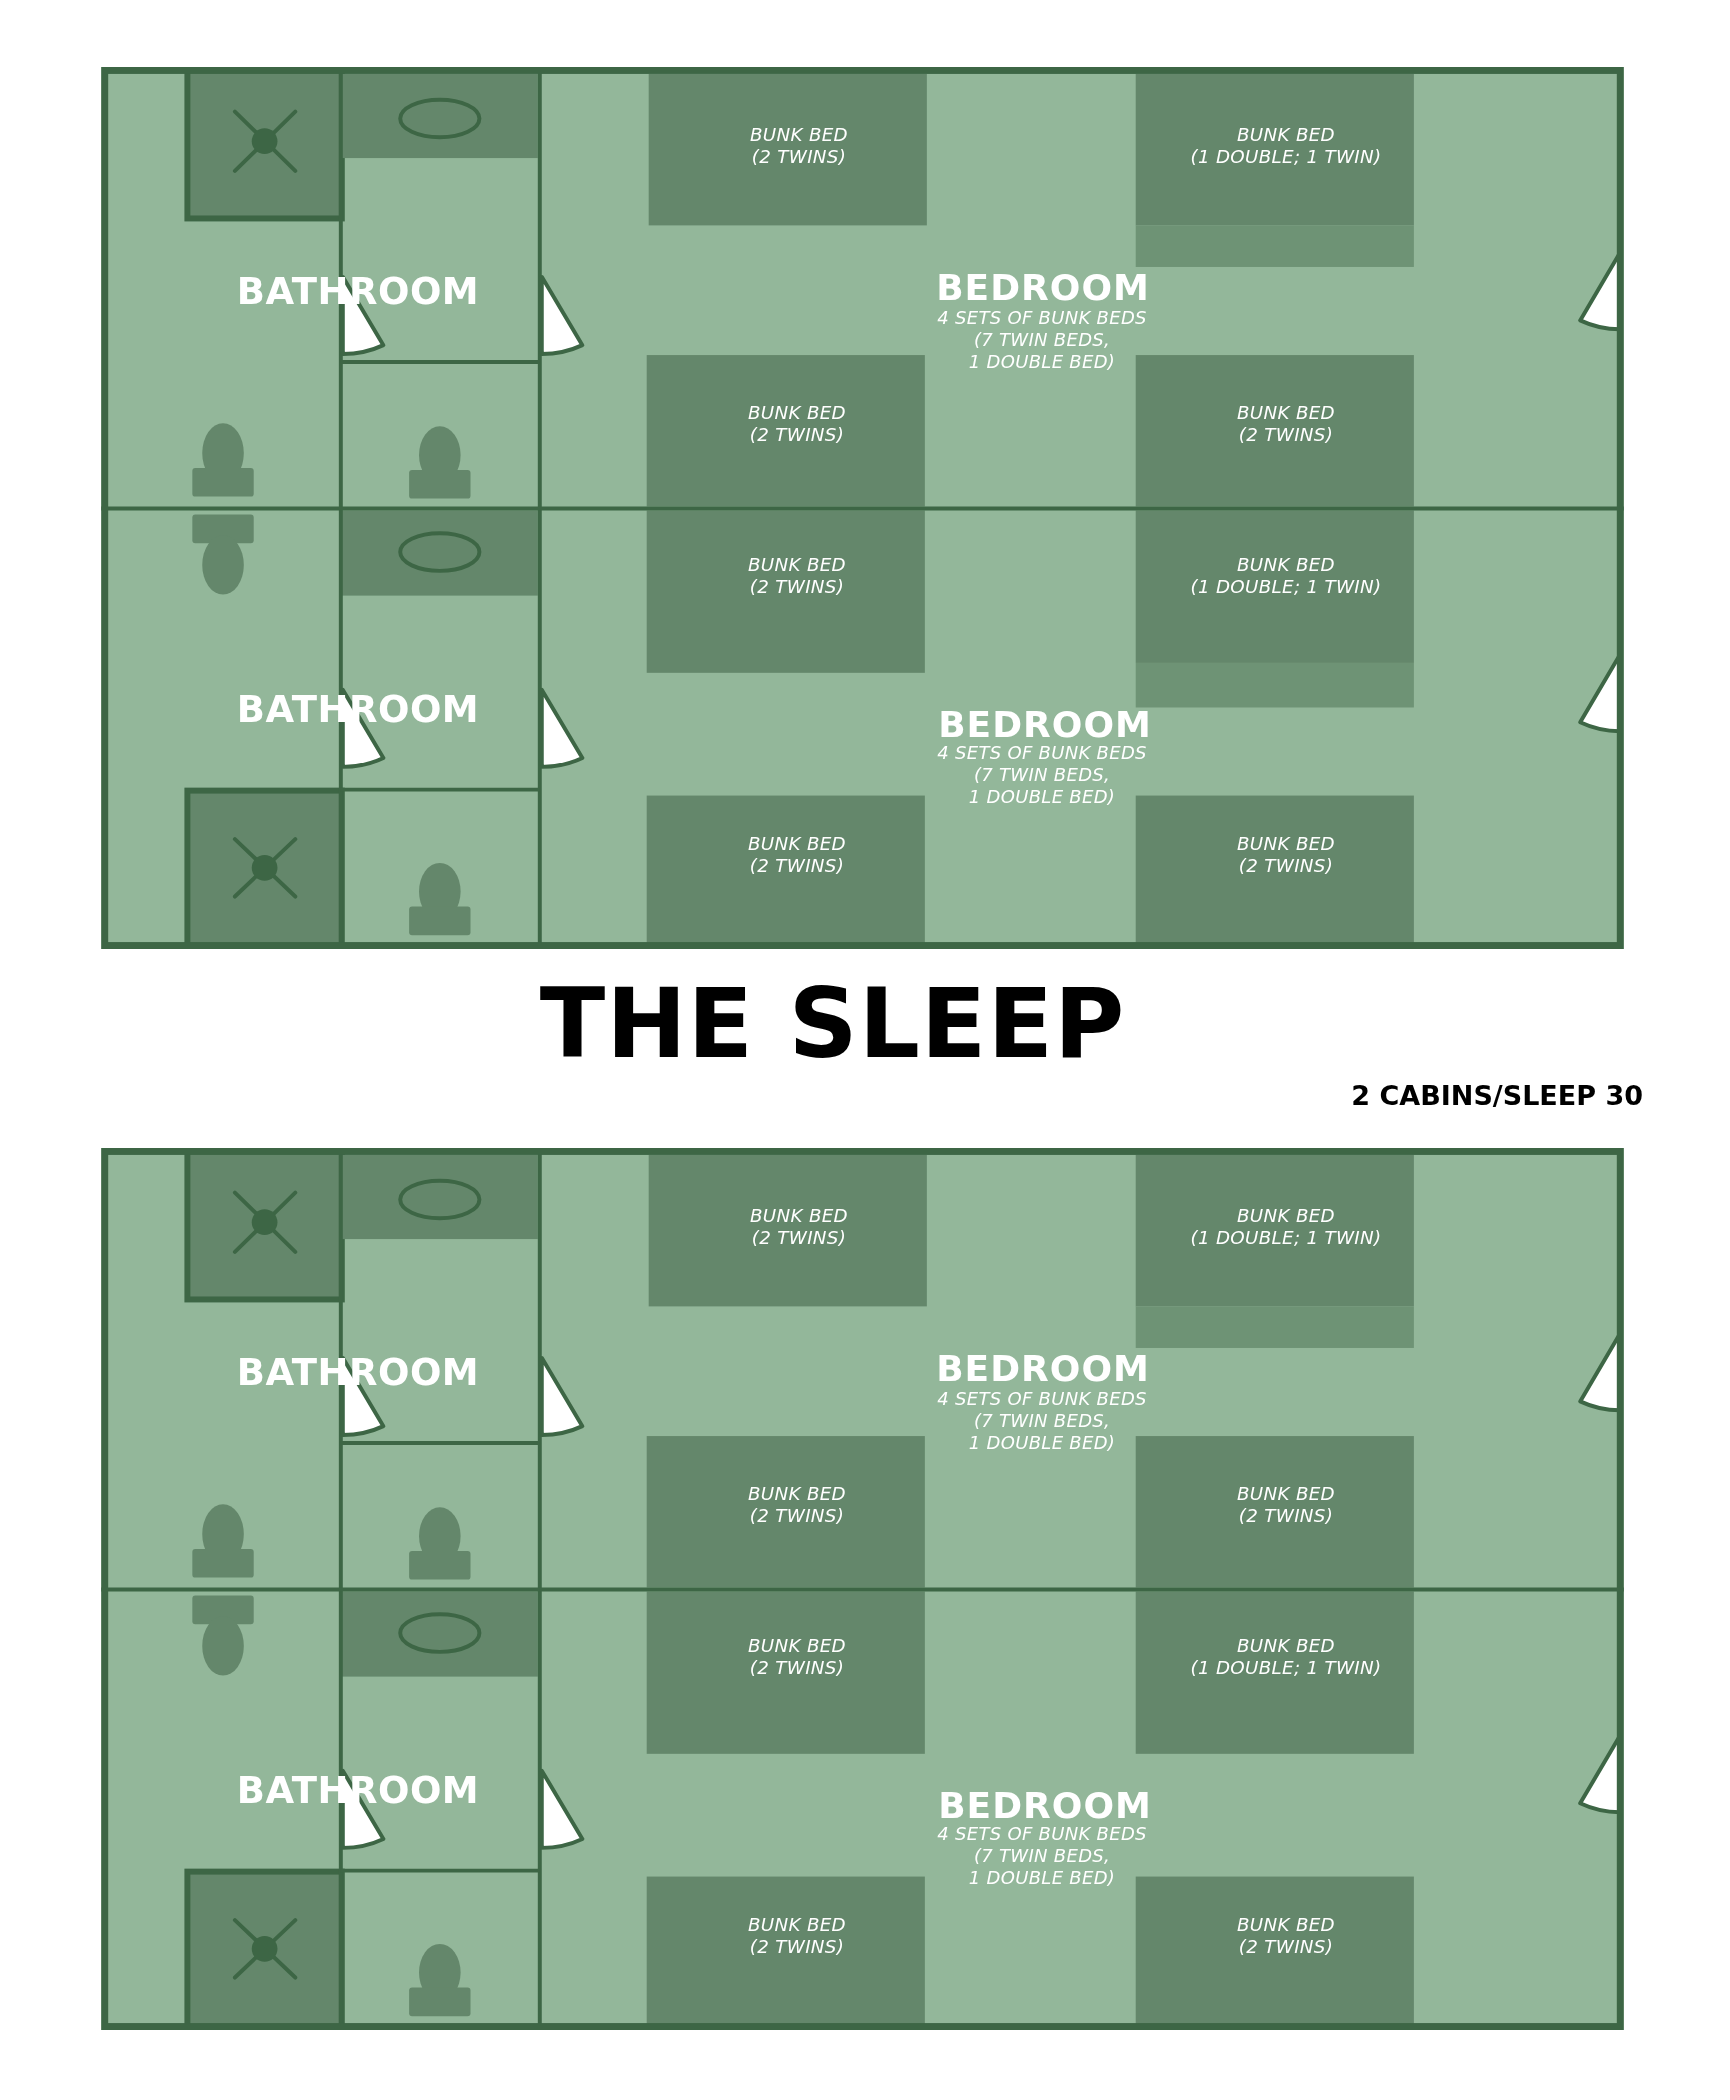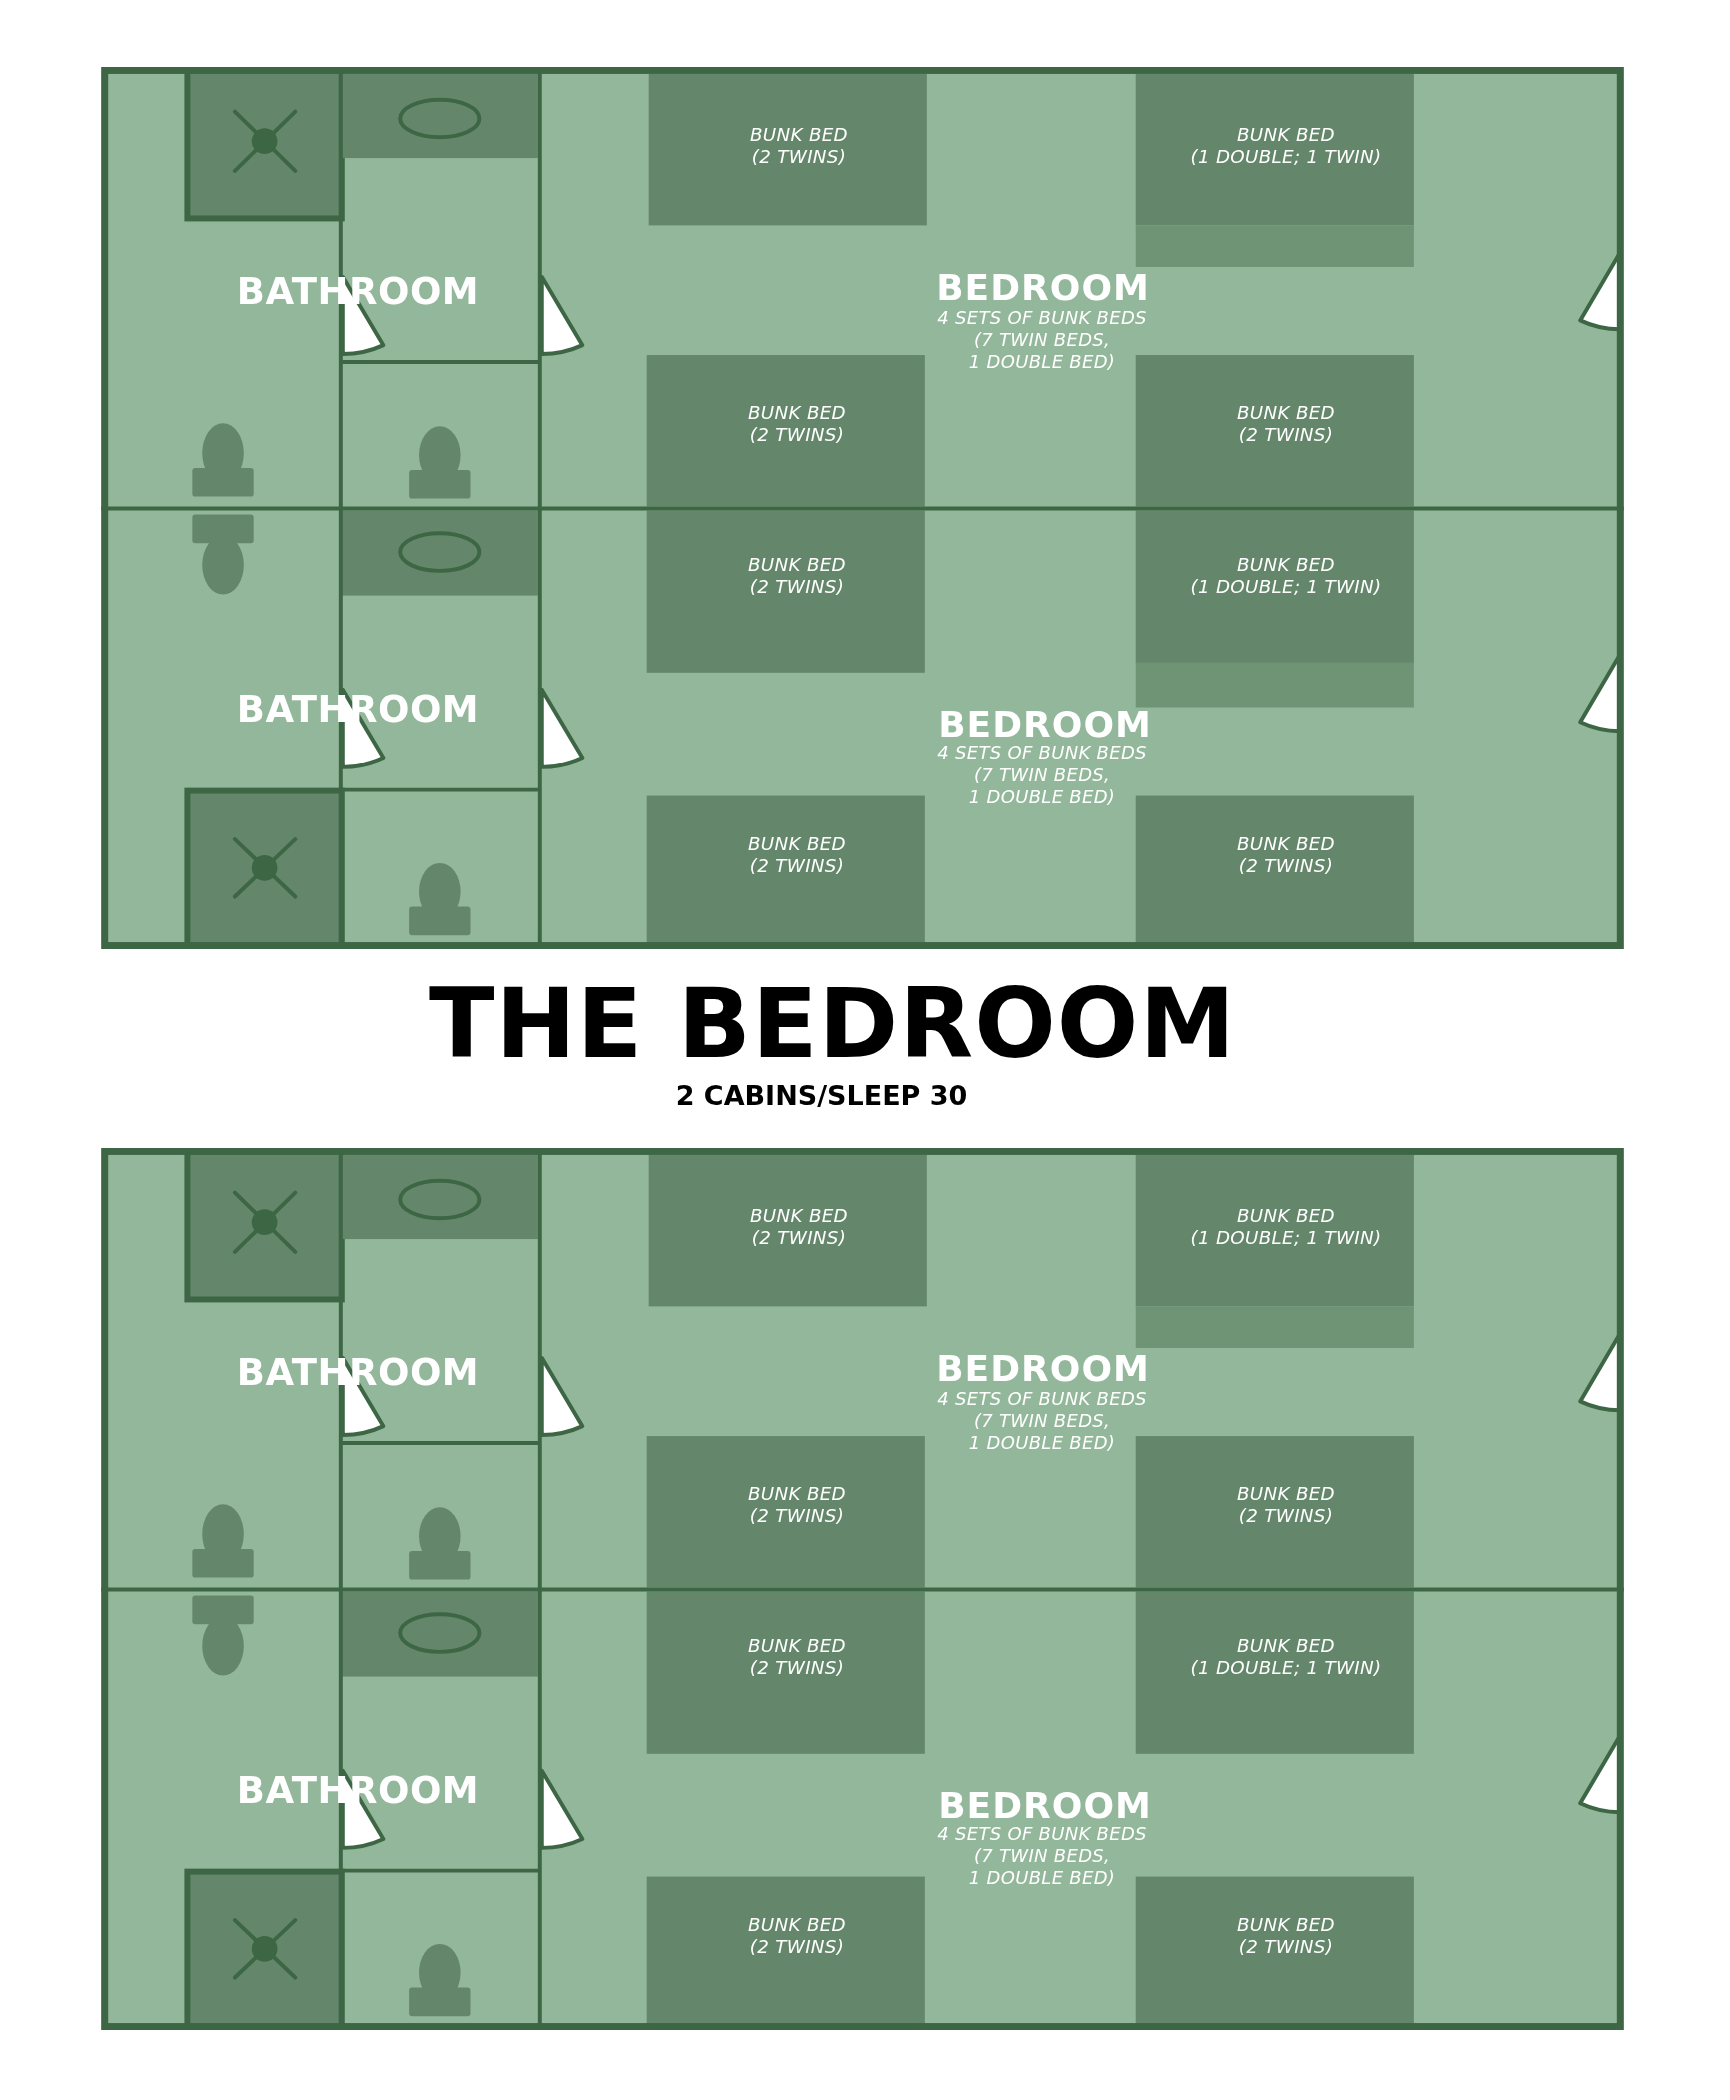--- a/index.html
+++ b/index.html
@@ -5,21 +5,21 @@
   html, body { margin:0; padding:0; background:#ffffff; }
   body { width:1731px; height:2101px; position:relative; overflow:hidden; font-family:"DejaVu Sans", sans-serif; }
   .plan { position:absolute; left:101px; width:1523px; height:882px; }
   .plan svg { position:absolute; left:0; top:0; width:1523px; height:882px; }
   .lbl { position:absolute; color:#ffffff; text-align:center; white-space:nowrap;padding-left:24px; }
   .bath-lbl { font-weight:bold; font-size:37px; letter-spacing:0.5px; width:297px; transform:translateX(-50%); line-height:1;margin-top:42px; }
   .bed-title { font-weight:bold; font-size:36px; letter-spacing:1px; width:317px; transform:translateX(-50%); line-height:1;text-align:center; }
   .bed-sub { font-style:italic; font-size:18px; width:317px; transform:translateX(-50%); line-height:22px; letter-spacing:0.3px; }
   .bunk-lbl { font-style:italic; font-size:18.3px; width:277px; transform:translateX(-50%); line-height:22px; letter-spacing:0.3px; }
   .title { position:absolute; left:0; width:1665px; top:976px; text-align:center; font-family:"DejaVu Sans", sans-serif; font-weight:bold; font-size:96px; letter-spacing:1px; color:#000; line-height:1; }
-  .subtitle { position:absolute; left:0; width:1643px; top:1082px; text-align:center; font-family:"DejaVu Sans", sans-serif; font-weight:bold; font-size:27px; color:#000; line-height:1; }
+  .subtitle { position:absolute; left:0; width:1643px; top:1082px; text-align:right; font-family:"DejaVu Sans", sans-serif; font-weight:bold; font-size:27px; color:#000; line-height:1; }
 </style>
 </head>
 <body>
 
 <div class="plan" style="top:67px;">
   <svg viewBox="0 0 1538 891">
 
     <rect x="0" y="0" width="1538" height="891" fill="#93b79a"></rect>
 
     <rect x="87" y="-2" width="156" height="155" fill="#64876b" stroke="#3d6645" stroke-width="6"></rect>
@@ -131,21 +131,21 @@
   <div class="lbl bunk-lbl" style="left:684px; top:766px;">
     <div>BUNK BED</div>
     <div>(2 TWINS)</div>
   </div>
   <div class="lbl bunk-lbl" style="left:1173px; top:766px;">
     <div>BUNK BED</div>
     <div>(2 TWINS)</div>
   </div>
 </div>
 
-<div class="title">THE BEDROOM</div>
+<div class="title">THE SLEEP</div>
 <div class="subtitle">2 CABINS/SLEEP 30</div>
 
 <div class="plan" style="top:1148px;">
   <svg viewBox="0 0 1538 891">
     <rect x="0" y="0" width="1538" height="891" fill="#93b79a"></rect>
     <rect x="87" y="-2" width="156" height="155" fill="#64876b" stroke="#3d6645" stroke-width="6"></rect>
     <g stroke="#3d6645" stroke-width="4" stroke-linecap="round">
       <line x1="135" y1="45" x2="196" y2="105"></line>
         <line x1="196" y1="45" x2="135" y2="105"></line>
     </g>

